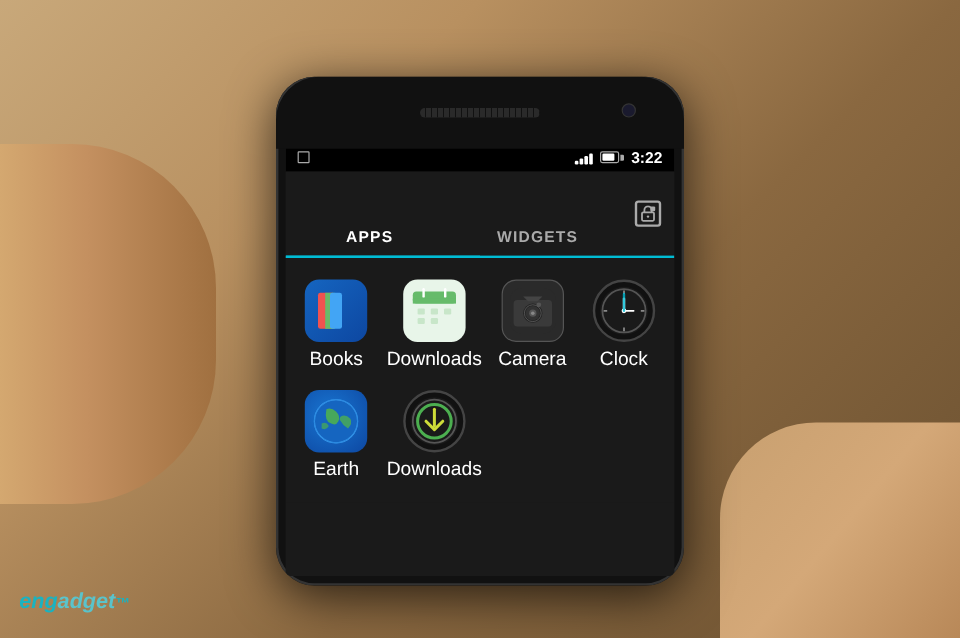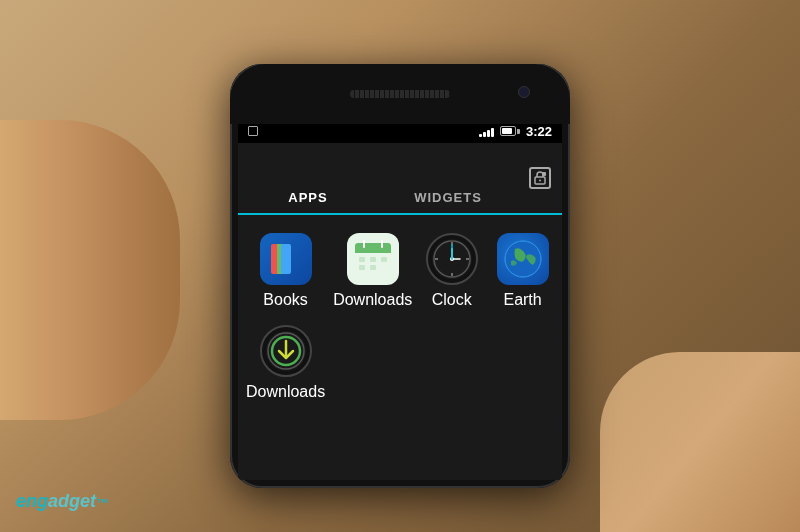--- a/index.html
+++ b/index.html
@@ -422,20 +422,36 @@
             <rect x="30" y="20" width="6" height="5" rx="1" fill="#c8e6c9"></rect>
             <rect x="8" y="28" width="6" height="5" rx="1" fill="#c8e6c9"></rect>
             <rect x="19" y="28" width="6" height="5" rx="1" fill="#c8e6c9"></rect>
             <line x1="13" y1="4" x2="13" y2="10" stroke="white" stroke-width="2" stroke-linecap="round"></line>
             <line x1="31" y1="4" x2="31" y2="10" stroke="white" stroke-width="2" stroke-linecap="round"></line>
           </svg>
         </div>
         <span class="app-label">Downloads</span>
       </div>
 
+      <div class="app-item">
+        <div class="app-icon icon-camera" style="border-radius:12px;">
+          <svg width="44" height="44" viewBox="0 0 44 44">
+            <rect x="3" y="3" width="38" height="38" rx="10" fill="#2a2a2a"></rect>
+            <rect x="6" y="13" width="32" height="22" rx="3" fill="#3a3a3a"></rect>
+            <polygon points="14,10 18,14 26,14 30,10" fill="#444"></polygon>
+            <circle cx="22" cy="24" r="8" fill="#222"></circle>
+            <circle cx="22" cy="24" r="6" fill="#333"></circle>
+            <circle cx="22" cy="24" r="3" fill="#555"></circle>
+            <circle cx="22" cy="24" r="1.5" fill="#888"></circle>
+            <circle cx="27" cy="17" r="2" fill="#555"></circle>
+            <circle cx="22" cy="24" r="7" fill="none" stroke="#555" stroke-width="0.8"></circle>
+          </svg>
+        </div>
+        <span class="app-label">Camera</span>
+      </div>
 
       <div class="app-item">
         <div class="app-icon" style="background:#111; border-radius:50%; border:2px solid #444;">
           <svg width="44" height="44" viewBox="0 0 44 44">
             <circle cx="22" cy="22" r="20" fill="#1a1a1a"></circle>
             <circle cx="22" cy="22" r="18" fill="none" stroke="#555" stroke-width="1.5"></circle>
 
             <line x1="22" y1="5" x2="22" y2="8" stroke="#888" stroke-width="1.5"></line>
             <line x1="22" y1="36" x2="22" y2="39" stroke="#888" stroke-width="1.5"></line>
             <line x1="5" y1="22" x2="8" y2="22" stroke="#888" stroke-width="1.5"></line>

